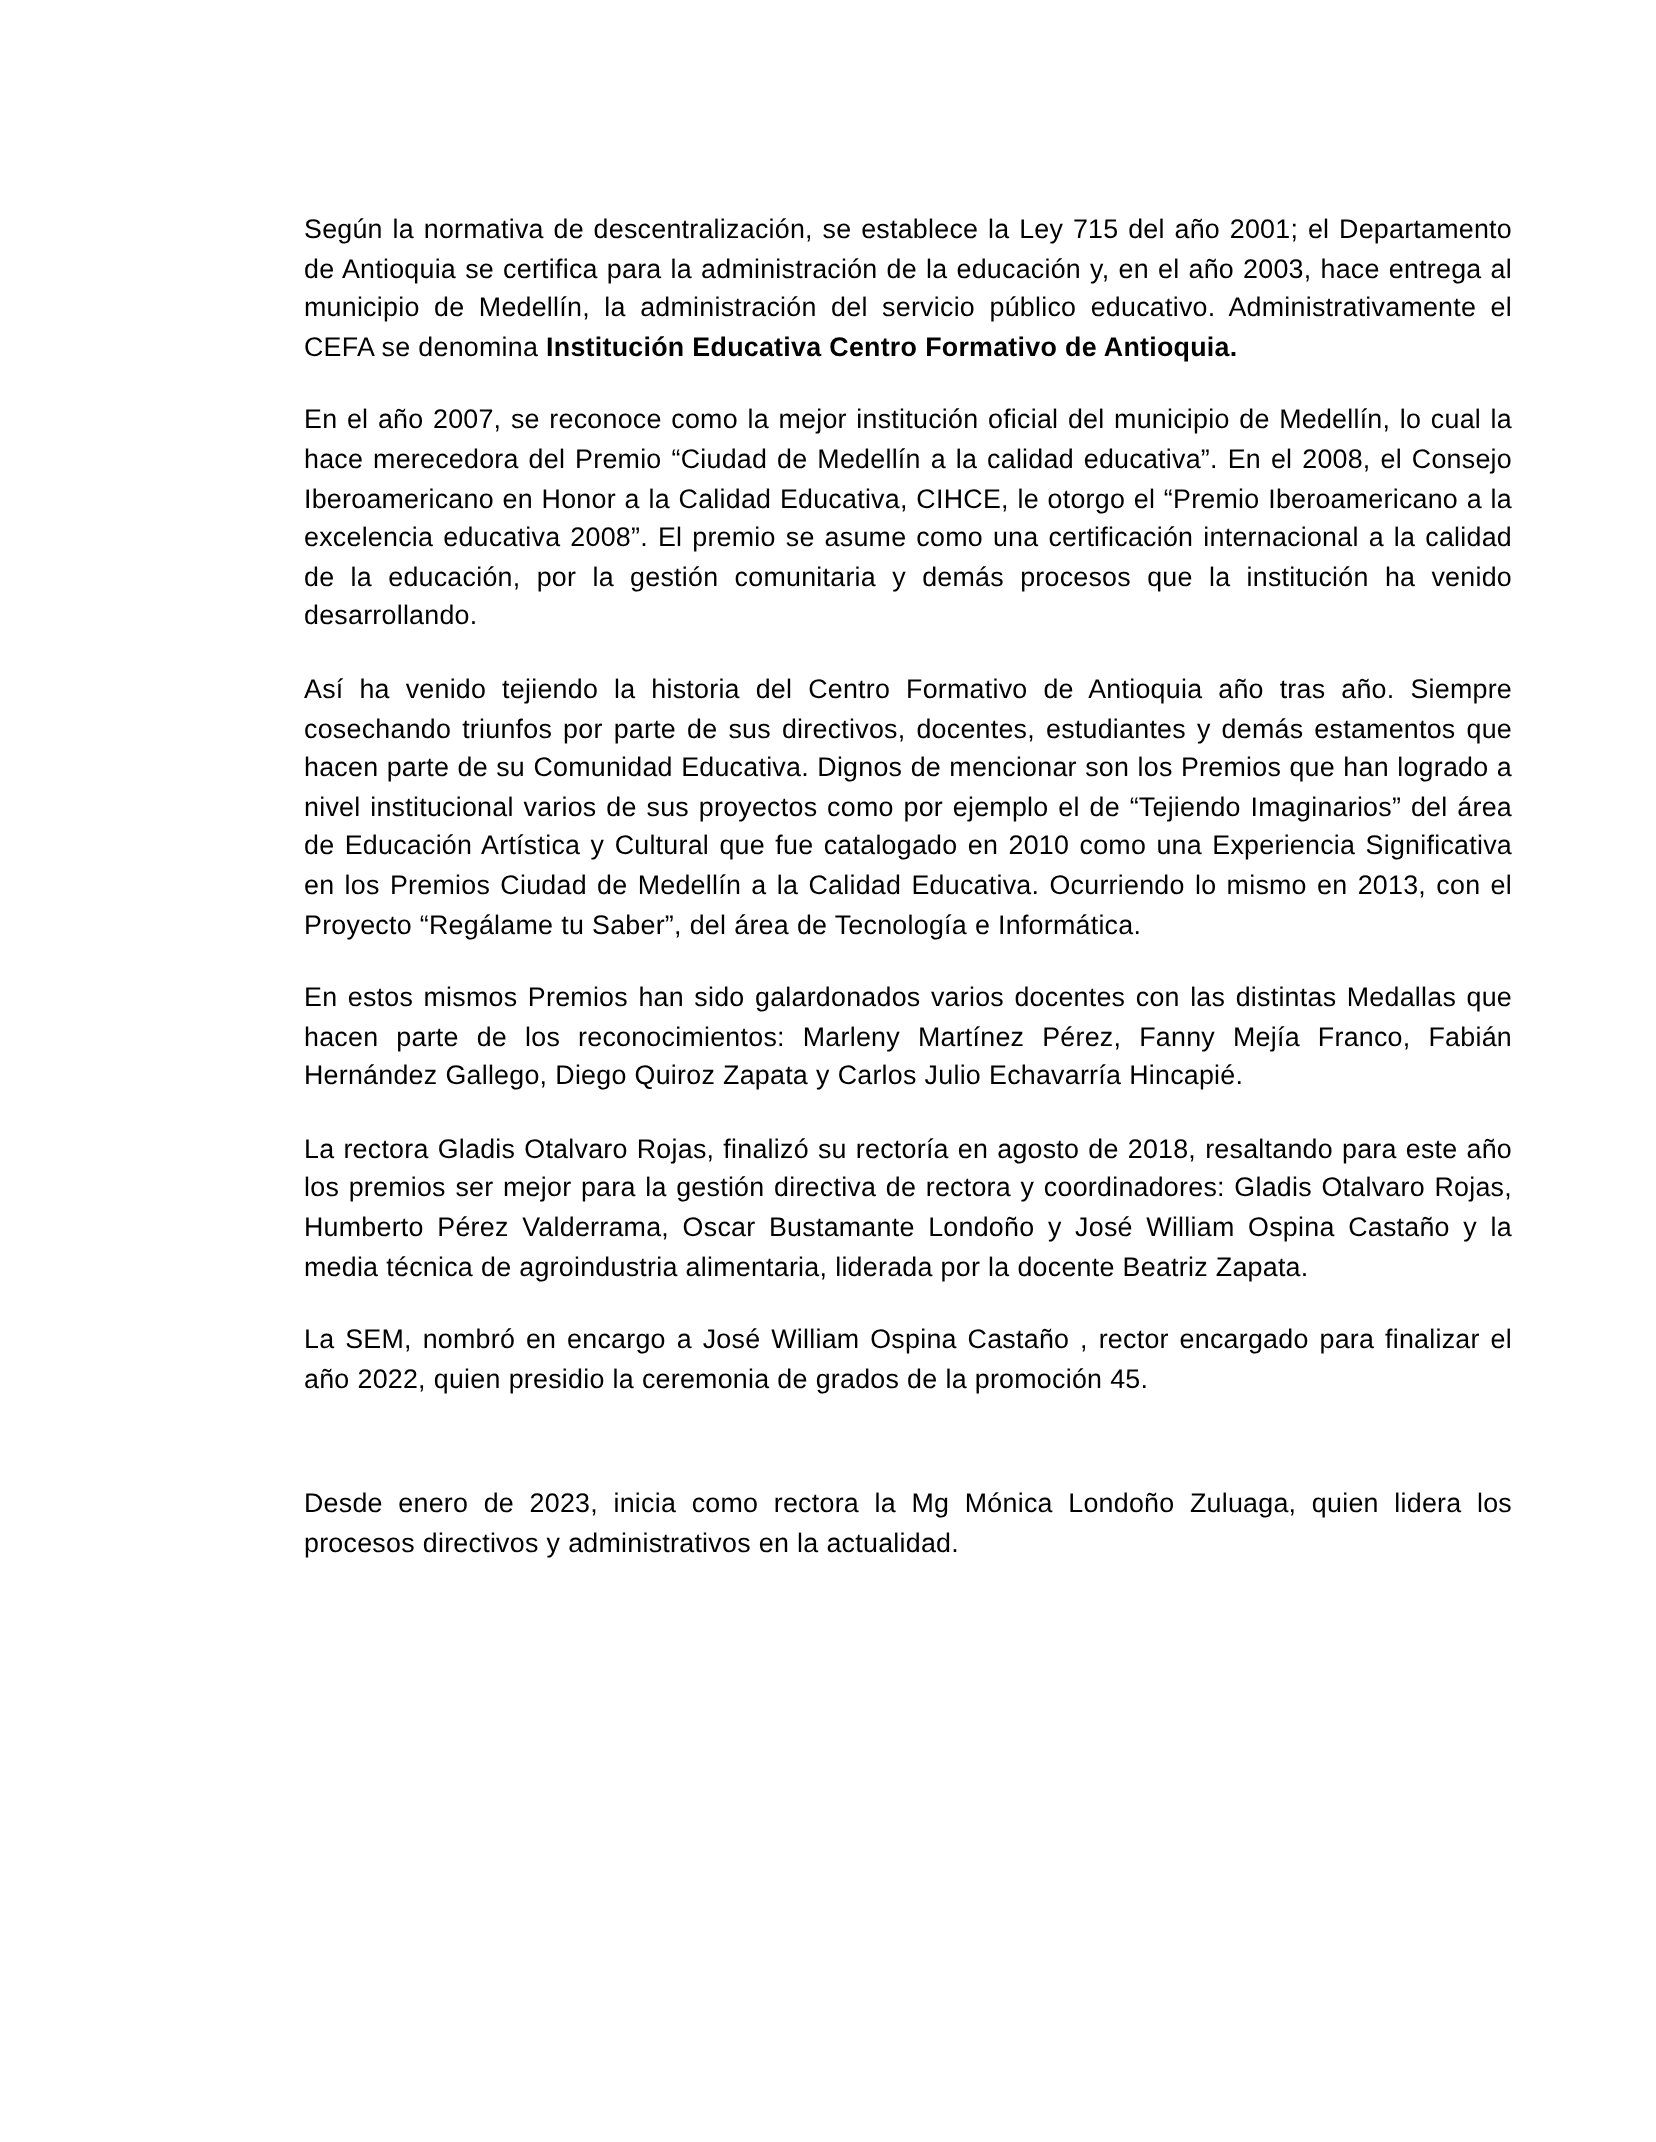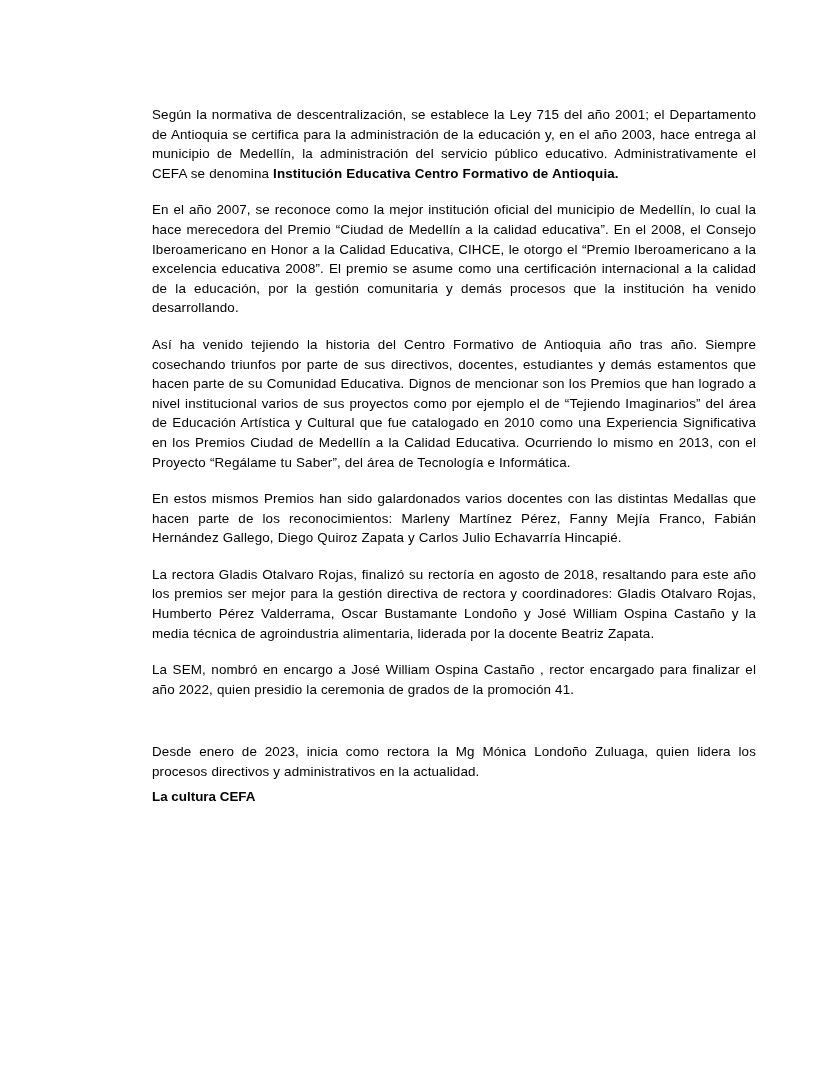--- a/index.html
+++ b/index.html
@@ -65,18 +65,17 @@
 
 <div class="page">
   <div class="doc-body">
 
     <div id="paragraph-container">
         <p class="para"><span>Según la normativa de descentralización, se establece la Ley 715 del año 2001; el Departamento de Antioquia se certifica para la administración de la educación y, en el año 2003, hace entrega al municipio de Medellín, la administración del servicio público educativo. Administrativamente el CEFA se denomina </span><span class="bold-run">Institución Educativa Centro Formativo de Antioquia.</span></p>
         <p class="para"><span>En el año 2007, se reconoce como la mejor institución oficial del municipio de Medellín, lo cual la hace merecedora del Premio “Ciudad de Medellín a la calidad educativa”. En el 2008, el Consejo Iberoamericano en Honor a la Calidad Educativa, CIHCE, le otorgo el “Premio Iberoamericano a la excelencia educativa 2008”. El premio se asume como una certificación internacional a la calidad de la educación, por la gestión comunitaria y demás procesos que la institución ha venido desarrollando.</span></p>
         <p class="para"><span>Así ha venido tejiendo la historia del Centro Formativo de Antioquia año tras año. Siempre cosechando triunfos por parte de sus directivos, docentes, estudiantes y demás estamentos que hacen parte de su Comunidad Educativa. Dignos de mencionar son los Premios que han logrado a nivel institucional varios de sus proyectos como por ejemplo el de “Tejiendo Imaginarios” del área de Educación Artística y Cultural que fue catalogado en 2010 como una Experiencia Significativa en los Premios Ciudad de Medellín a la Calidad Educativa. Ocurriendo lo mismo en 2013, con el Proyecto “Regálame tu Saber”, del área de Tecnología e Informática.</span></p>
         <p class="para"><span>En estos mismos Premios han sido galardonados varios docentes con las distintas Medallas que hacen parte de los reconocimientos: Marleny Martínez Pérez, Fanny Mejía Franco, Fabián Hernández Gallego, Diego Quiroz Zapata y Carlos Julio Echavarría Hincapié.</span></p>
         <p class="para"><span>La rectora Gladis Otalvaro Rojas, finalizó su rectoría en agosto de 2018, resaltando para este año los premios ser mejor para la gestión directiva de rectora y coordinadores: Gladis Otalvaro Rojas, Humberto Pérez Valderrama, Oscar Bustamante Londoño y José William Ospina Castaño y la media técnica de agroindustria alimentaria, liderada por la docente Beatriz Zapata.</span></p>
-        <p class="para"><span>La SEM, nombró en encargo a José William Ospina Castaño , rector encargado para finalizar el año 2022, quien presidio la ceremonia de grados de la promoción 41.</span></p>
+        <p class="para"><span>La SEM, nombró en encargo a José William Ospina Castaño , rector encargado para finalizar el año 2022, quien presidio la ceremonia de grados de la promoción 45.</span></p>
         <p class="para"><span>Desde enero de 2023, inicia como rectora la Mg Mónica Londoño Zuluaga, quien lidera los procesos directivos y administrativos en la actualidad.</span></p>
       </div>
-    <p class="section-heading">La cultura CEFA</p>
   </div>
 </div>
 
 </body></html>

